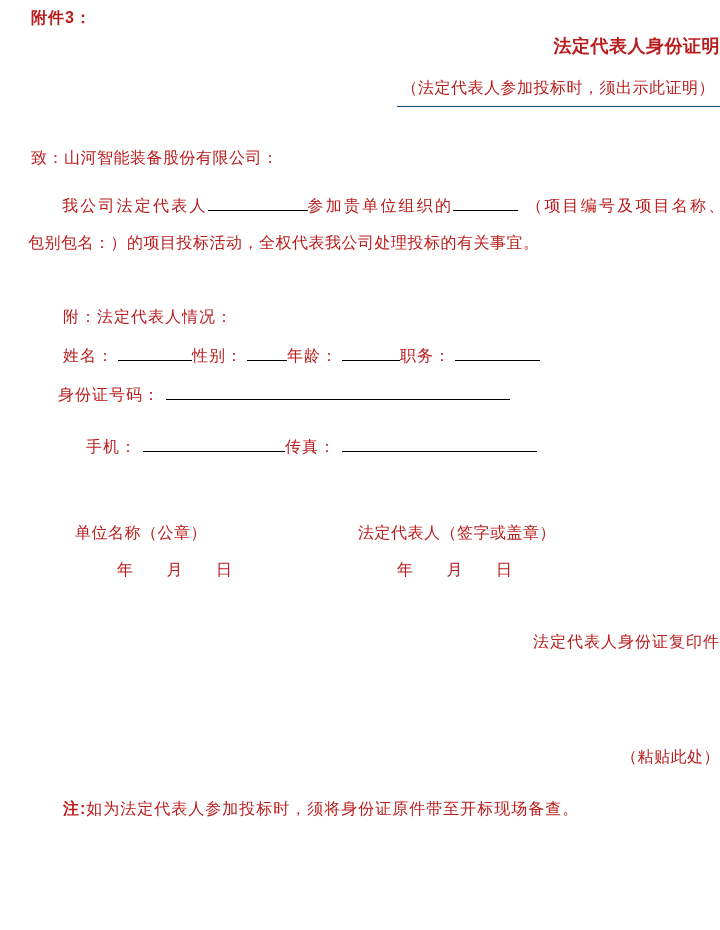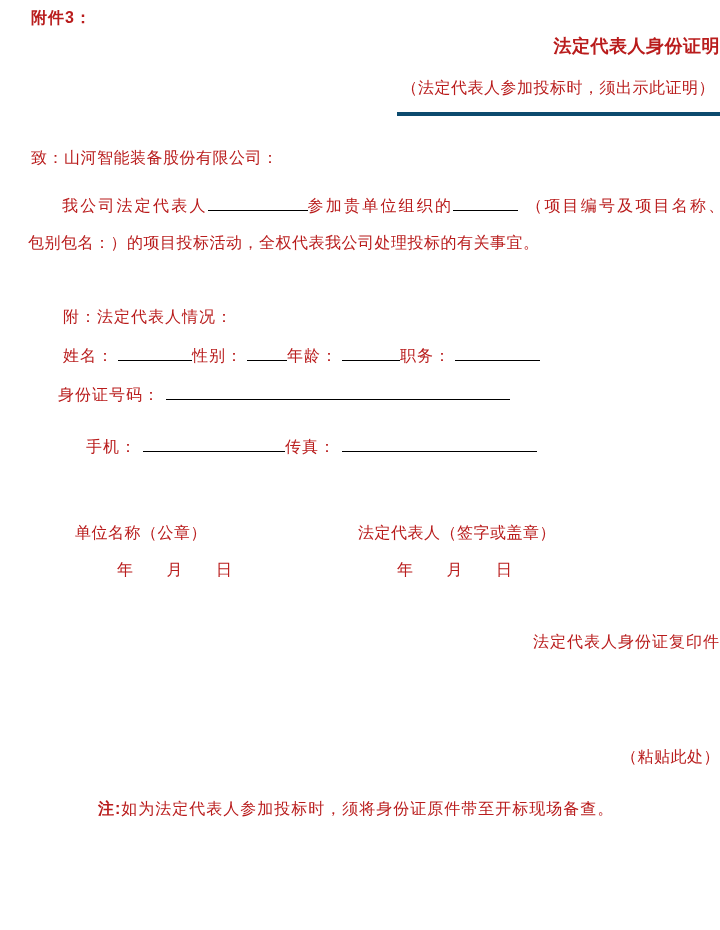--- a/index.html
+++ b/index.html
@@ -26,22 +26,22 @@
     text-align: right;
     white-space: nowrap;
   }
 
   .attach-label { top: 8px; left: 31px; font-weight: bold; letter-spacing: 1px; }
 
   .doc-title { top: 36px; font-weight: bold; font-size: 18px; letter-spacing: 0.5px; }
 
   .doc-subtitle { top: 78px; letter-spacing: 0.5px; }
   .doc-subtitle .underlined {
-    border-bottom: 4px solid #0c4a6e;
-    padding: 0 5px 16px 5px;
+    border-bottom: 1px solid #0c4a6e;
+    padding: 0 5px 10px 5px;
   }
 
   .salutation { top: 148px; left: 31px; letter-spacing: 0.5px; }
 
   .para-line1 { top: 195px; left: 30px; text-indent: 32px; letter-spacing: 2.2px; }
   .para-line2 { top: 233px; left: 28px; letter-spacing: 0.5px; }
 
   .rep-heading { top: 307px; left: 63px; letter-spacing: 1px; }
   .row-name  { top: 345px; left: 63px; letter-spacing: 1px; }
   .row-id    { top: 384px; left: 58px; letter-spacing: 1px; }
@@ -66,21 +66,21 @@
   .bl-fax     { width: 195px; margin-left: 6px; }
 
   .sig-company { top: 523px; left: 75px; letter-spacing: 0.5px; }
   .sig-rep     { top: 523px; left: 358px; letter-spacing: 0.5px; }
   .date-left   { top: 560px; left: 117px; letter-spacing: 0.5px; }
   .date-right  { top: 560px; left: 397px; letter-spacing: 0.5px; }
 
   .copy-heading { top: 632px; letter-spacing: 1px; }
   .paste-hint   { top: 747px; letter-spacing: 0.5px; }
 
-  .note-line { top: 799px; left: 63px; letter-spacing: 1px; margin-left: 35px; }
+  .note-line { top: 799px; left: 63px; letter-spacing: 1px; }
   .note-label { font-weight: bold; }
 </style>
 </head>
 <body>
 
 <div class="page">
 
   <div class="abs attach-label">附件3：</div>
 
   <div class="centered doc-title">法定代表人身份证明</div>

